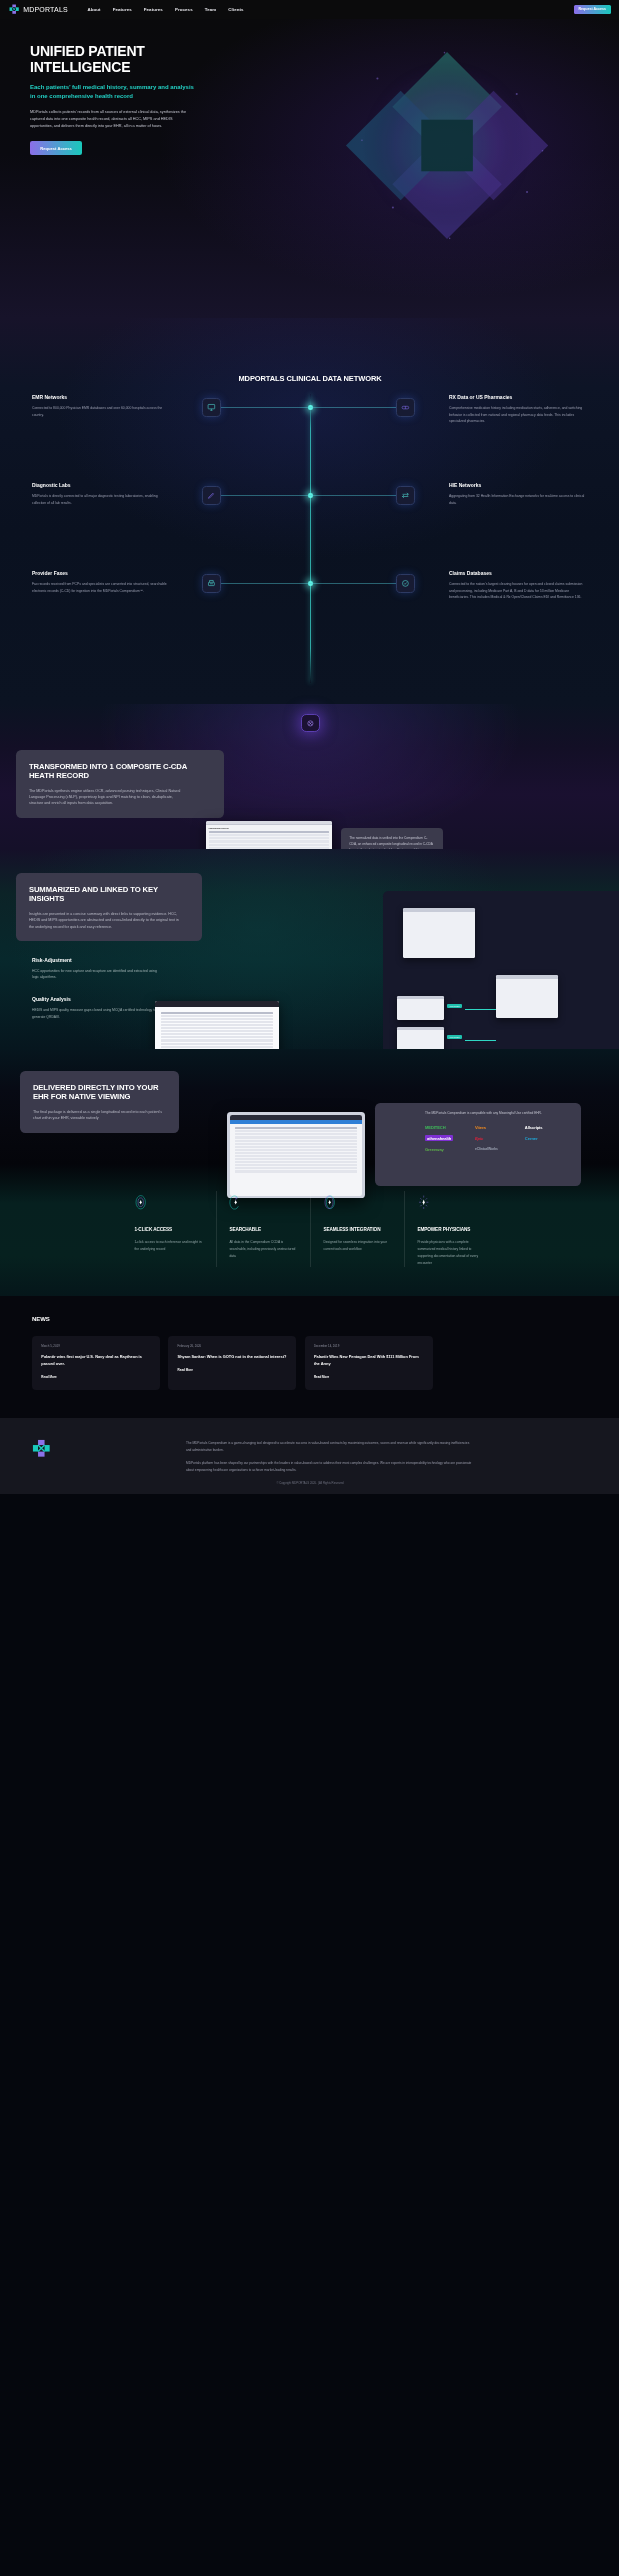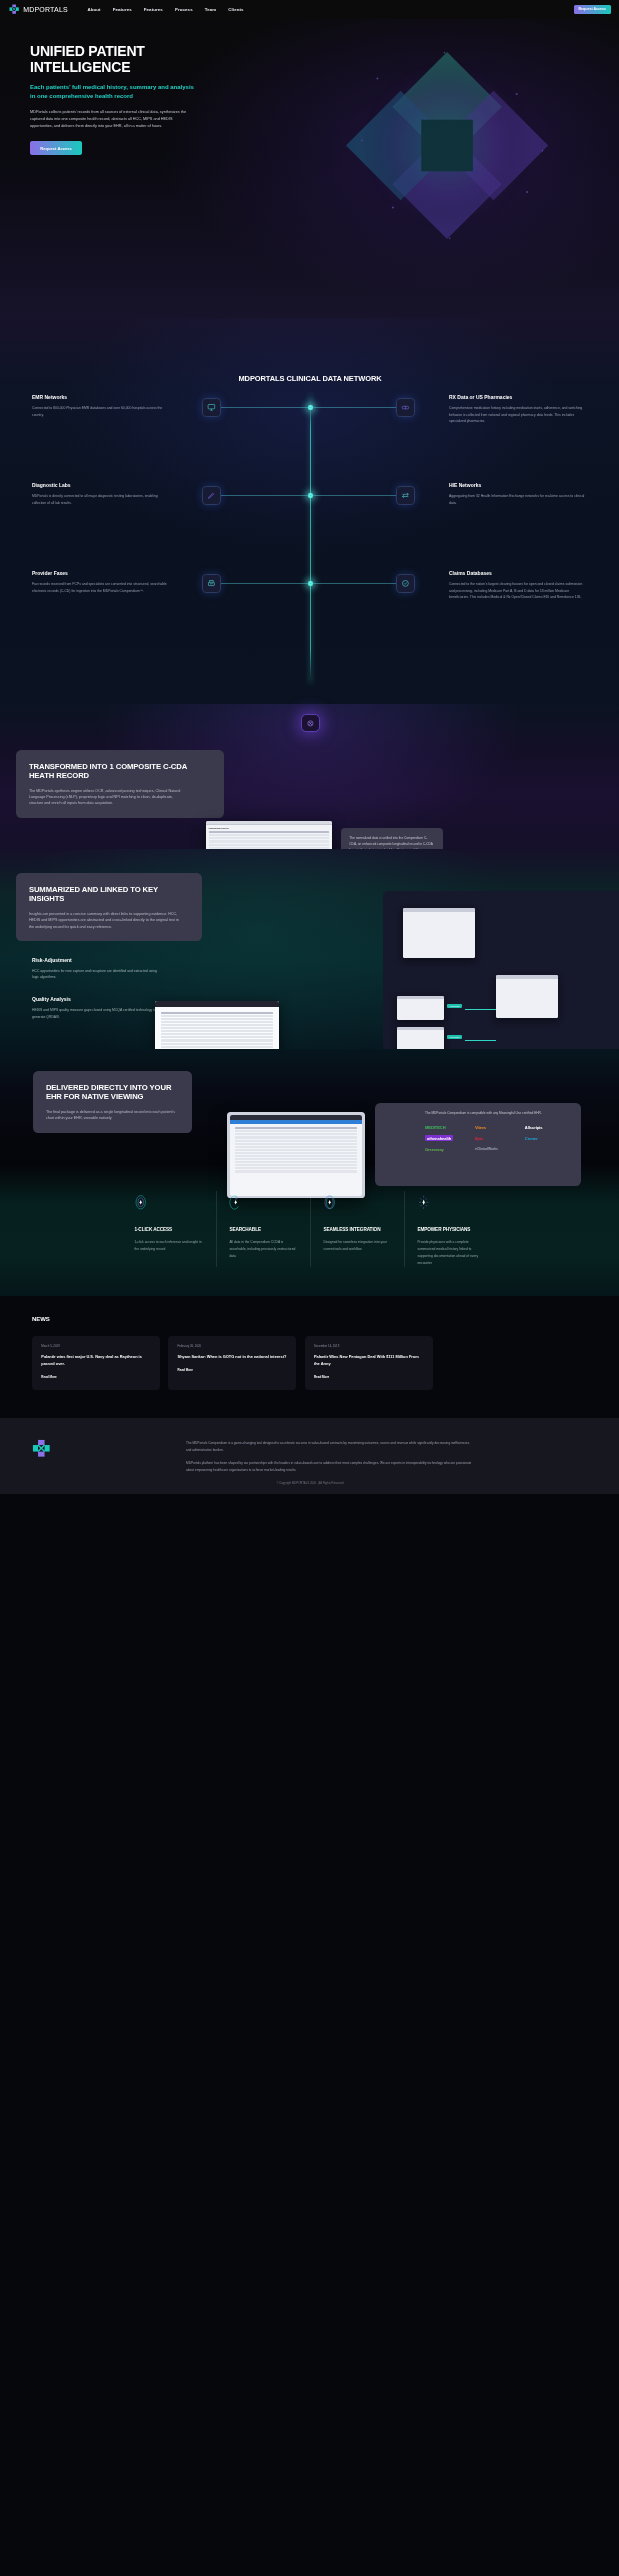--- a/index.html
+++ b/index.html
@@ -158,21 +158,21 @@
     box-shadow:0 2.1px 7.2px rgba(0,0,0,.45); overflow:hidden;
   }
   .vs-btn {
     position:absolute; font-size:1.9px; color:#fff; background:#1fbfae;
     padding:1px 2.6px; border-radius:1px; white-space:nowrap;
   }
   .link-line { position:absolute; height:0.5px; background:#2fd6c4; }
 
   
   .delivered {
-    position:relative; padding:22px 17px 31px;
+    position:relative; padding:22px 4px 31px;
     background:linear-gradient(180deg,#06161e 0%, #070a14 35%, #06070e 70%, #04050a 100%);
   }
   .callout.del { width:159px; }
   .ehr-panel {
     position:absolute; left:375px; top:54px; width:206px; height:83px;
     background:#3b3a4c; border-radius:5.2px; padding:8.3px 10.3px 8.3px 50px;
   }
   .ehr-panel p { font-size:3.2px; line-height:1.85; color:#c5c6d2; }
   .ehr-logos { margin-top:7.2px; display:grid; grid-template-columns:1fr 1fr 1fr; gap:5.7px 4.1px; align-items:center; }
   .ehr-logo { font-size:4.1px; font-weight:800; letter-spacing:-0.1px; }

